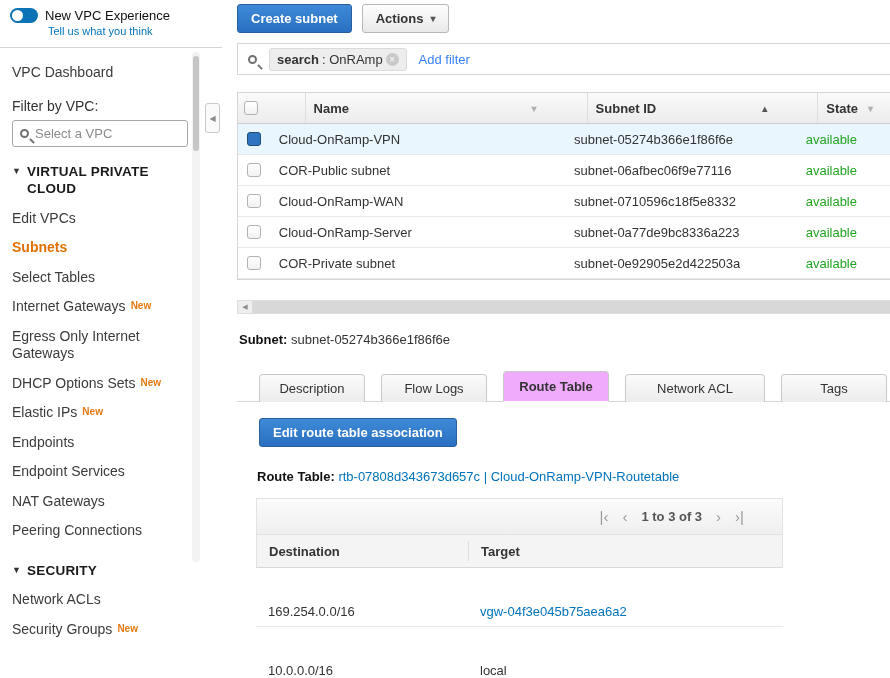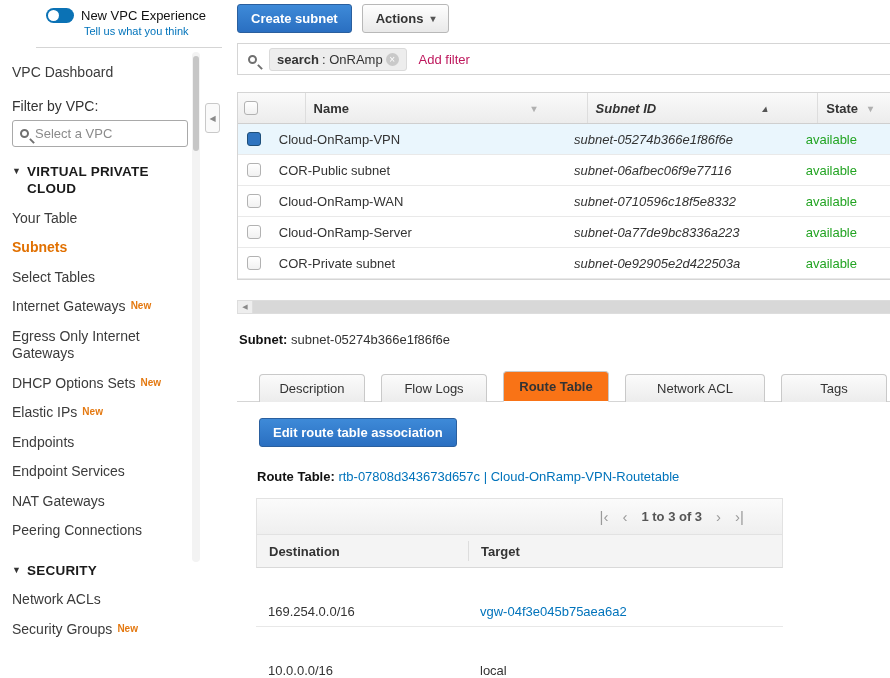--- a/index.html
+++ b/index.html
@@ -4,21 +4,21 @@
 <style>
   * { box-sizing: border-box; }
   html,body { margin:0; padding:0; }
   body {
     width:890px; height:678px; overflow:hidden; position:relative;
     font-family:"Liberation Sans", sans-serif; font-size:13px; color:#333; background:#fff;
   }
 
   
   .sidebar { position:absolute; left:0; top:0; width:222px; height:678px; background:#fff; }
-  .sidebar-top { height:48px; border-bottom:1px solid #d5d5d5; padding:8px 0 0 10px;margin-left:36px; }
+  .sidebar-top { height:48px; border-bottom:1px solid #d5d5d5; padding:8px 0 0 10px; }
   .exp-row { display:flex; align-items:center; gap:7px; }
   .toggle { width:28px; height:15px; background:#0b72b5; border-radius:8px; position:relative; flex:0 0 auto; cursor:pointer; }
   .toggle::after { content:""; position:absolute; left:2px; top:2px; width:11px; height:11px; background:#fff; border-radius:50%; }
   .exp-label { font-size:13px; color:#111; }
   .exp-sub { font-size:11px; color:#0073bb; margin:2px 0 0 38px; cursor:pointer; }
 
   .nav { padding:10px 0 0 12px; width:184px; }
   .nav-link { font-size:14px; padding:6px 0; color:#3b3b3b; cursor:pointer; line-height:1.25; }
   .nav-link.selected { color:#e17000; font-weight:bold; }
   .filter-label { font-size:14px; color:#333; margin:10px 0 6px 0; }
@@ -45,30 +45,30 @@
     font-weight:bold; font-size:13px; border-radius:3px; padding:6px 13px; cursor:pointer; display:flex; align-items:center; gap:7px; }
   .caret { font-size:10px; color:#555; }
 
   .filter-box { margin-top:10px; border:1px solid #d5d5d5; height:32px; display:flex; align-items:center; padding:0 10px; gap:12px; background:#fff; }
   .filter-pill { background:#ededed; border:1px solid #dadada; border-radius:3px; padding:3px 7px;
     display:flex; align-items:center; gap:3px; cursor:default; }
   .pill-key { font-weight:bold; color:#333; }
   .pill-val { color:#333; }
   .pill-x { width:13px; height:13px; border-radius:50%; background:#c9c9c9; color:#fff; font-size:10px;
     line-height:13px; text-align:center; cursor:pointer; }
-  .add-filter { color:#be185d; cursor:text; }
+  .add-filter { color:#3b82f6; cursor:text; }
 
   .tbl { margin-top:17px; border:1px solid #d5d5d5; border-right:none; }
   .tbl-hdr { display:flex; background:linear-gradient(#fafafa,#ececec); height:31px; align-items:center;
     font-weight:bold; color:#333; border-bottom:1px solid #cfcfcf; }
   .hcell { height:100%; display:flex; align-items:center; padding:0 8px; position:relative; cursor:pointer; }
   .hcell + .hcell { border-left:1px solid #ddd;margin-left:40px; }
   .col-cb { width:33px; justify-content:center; padding:0; }
   .col-name { width:297px; }
-  .col-id { width:233px;font-style:italic; }
+  .col-id { width:233px; }
   .col-state { width:120px; }
   .sort { margin-left:auto; font-size:10px; color:#b0b0b0; padding-right:2px; }
   .sort.active { color:#555; }
 
   .row { display:flex; height:31px; align-items:center; border-bottom:1px solid #e9e9e9; background:#fff; cursor:pointer; }
   .row.selected { background:#eaf6fd; }
   .rcell { padding:0 8px; overflow:hidden; white-space:nowrap; }
   .cb { width:14px; height:14px; border:1px solid #b2b2b2; border-radius:3px; background:linear-gradient(#fff,#f1f1f1); cursor:pointer; }
   .cb.checked { background:#2f74c0; border-color:#1e4e79; }
   .state-avail { color:#23a423; }
@@ -79,21 +79,21 @@
   .hscroll-thumb { flex:1; background:#d8d8d8; cursor:grab; }
 
   
   .subnet-line { margin:18px 0 0 2px; font-size:13px; }
   .b { font-weight:bold; color:#111; }
   .tabs { display:flex; gap:16px; padding-left:22px; margin-top:24px; border-bottom:1px solid #d5d5d5; align-items:flex-end; height:31px; }
   .tab { background:linear-gradient(#fbfbfb,#ececec); border:1px solid #c9c9c9; border-bottom:none;
     border-radius:4px 4px 0 0; padding:6px 17px; width:106px; text-align:center; color:#333; cursor:pointer;
     position:relative; top:1px; font-size:13px; }
   .tab.wide { width:140px; }
-  .tab.active { background:#f97316; font-weight:bold; border-bottom:1px solid #fff; padding:7px 0; }
+  .tab.active { background:#f0abfc; font-weight:bold; border-bottom:1px solid #fff; padding:7px 0; }
 
   .edit-btn-row { margin:16px 0 0 22px; }
   .rt-line { margin:22px 0 0 20px; font-size:13px; }
   .link { color:#0073bb; cursor:pointer; text-decoration:none; }
 
   .inner { margin:14px 0 0 19px; width:527px; }
   .pager { height:36px; background:linear-gradient(#fbfbfb,#efefef); border:1px solid #e2e2e2; border-bottom:none;
     display:flex; align-items:center; justify-content:flex-end; gap:14px; padding-right:38px; color:#9a9a9a; }
   .pg-ic { font-size:15px; color:#9a9a9a; cursor:pointer; line-height:1; }
   .pg-txt { font-weight:bold; color:#555; font-size:13px; }
@@ -122,21 +122,21 @@
     <div class="filter-label">Filter by VPC:</div>
     <div class="vpc-search">
       <span class="mag"></span>
       <span>Select a VPC</span>
     </div>
 
     <div class="section-hdr">
       <span class="tri">▼</span>
       <span style="width:150px">VIRTUAL PRIVATE CLOUD</span>
     </div>
-    <div class="nav-link">Your Table</div>
+    <div class="nav-link">Edit VPCs</div>
     <div class="nav-link selected">Subnets</div>
     <div class="nav-link">Select Tables</div>
     <div class="nav-link"><span>Internet Gateways</span><span class="badge-new">New</span></div>
     <div class="nav-link" style="width:168px">Egress Only Internet Gateways</div>
     <div class="nav-link"><span>DHCP Options Sets</span><span class="badge-new">New</span></div>
     <div class="nav-link"><span>Elastic IPs</span><span class="badge-new">New</span></div>
     <div class="nav-link">Endpoints</div>
     <div class="nav-link">Endpoint Services</div>
     <div class="nav-link">NAT Gateways</div>
     <div class="nav-link">Peering Connections</div>

